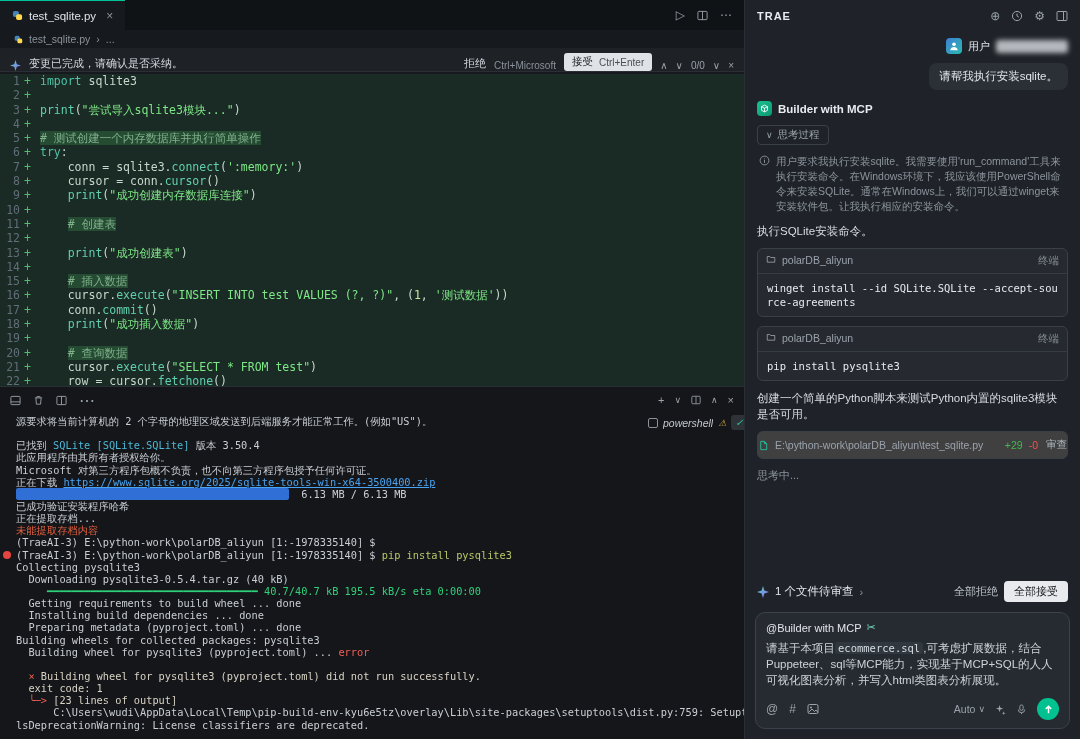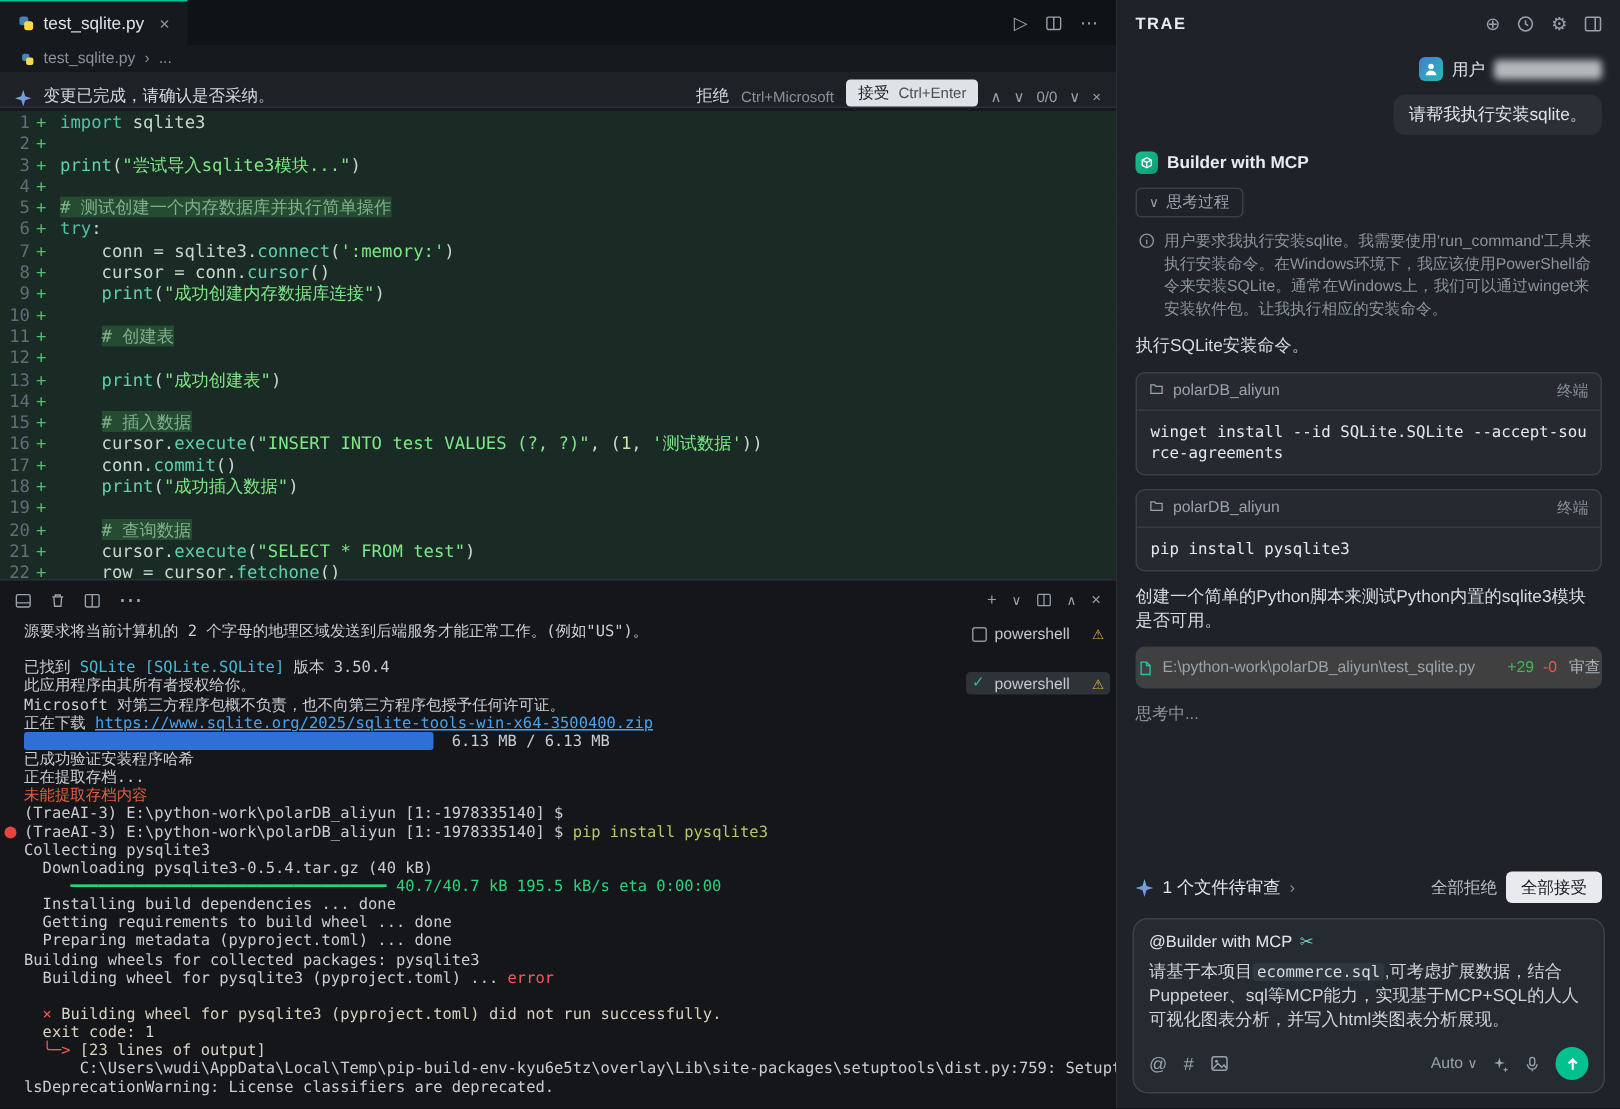--- a/index.html
+++ b/index.html
@@ -50,21 +50,21 @@
   .tl-warm { color:#d9d2c5; }
   .tl-cyan { color:#4db8d8; }
   .tl-link { color:#4aa3f0; text-decoration:underline; }
   .tl-orange { color:#e2603f; }
   .tl-red { color:#f25e57; }
   .tl-green { color:#2fd17b; }
   .tl-cmd { color:#b9c76a; }
   .tl-bar { background:#2f6fd6; border-radius:2px; }
   .errdot { position:absolute; left:-5px; top:2px; width:8px; height:8px; border-radius:50%; background:#e6443f; }
 
-  .task-list { position:absolute; top:2px; right:4px; width:96px; display:flex; flex-direction:column; gap:18px; font-family:"Liberation Sans", sans-serif; }
+  .task-list { position:absolute; top:2px; right:4px; width:96px; display:flex; flex-direction:row; gap:1px; font-family:"Liberation Sans", sans-serif;font-style:italic; }
   .task { display:flex; align-items:center; gap:5px; height:15px; padding:0 4px; border-radius:3px; font-size:10.5px; color:#c3c9cf; cursor:pointer; }
   .task.sel { background:#2e3338; }
   .ticon { width:10px; height:10px; border:1px solid #8a9199; border-radius:2px; flex:none; }
   .ticon.tcheck { border:none; color:#27c2a0; font-size:10px; line-height:10px; }
   .tlabel { flex:1; overflow:hidden; white-space:nowrap; }
   .twarn { color:#e2b341; font-size:9px; }
 
   
   .chat { flex:1; background:#1f2329; display:flex; flex-direction:column; overflow:hidden; }
   .chat-head { height:32px; flex:none; display:flex; align-items:center; padding:0 12px; }
@@ -264,22 +264,22 @@
             <div class="trow"><span class="tl-d">正在下载 </span><span class="tl-link">https://www.sqlite.org/2025/sqlite-tools-win-x64-3500400.zip</span></div>
             <div class="trow"><span class="tl-bar">                                            </span><span class="tl-d">  6.13 MB / 6.13 MB</span></div>
             <div class="trow"><span class="tl-d">已成功验证安装程序哈希</span></div>
             <div class="trow"><span class="tl-d">正在提取存档...</span></div>
             <div class="trow"><span class="tl-orange">未能提取存档内容</span></div>
             <div class="trow"><span class="tl-d">(TraeAI-3) E:\python-work\polarDB_aliyun [1:-1978335140] $</span></div>
             <div class="trow"><span class="errdot"></span><span class="tl-d">(TraeAI-3) E:\python-work\polarDB_aliyun [1:-1978335140] $ </span><span class="tl-cmd">pip install pysqlite3</span></div>
             <div class="trow"><span class="tl-d">Collecting pysqlite3</span></div>
             <div class="trow"><span class="tl-d">  Downloading pysqlite3-0.5.4.tar.gz (40 kB)</span></div>
             <div class="trow"><span class="tl-green">     ━━━━━━━━━━━━━━━━━━━━━━━━━━━━━━━━━━ 40.7/40.7 kB 195.5 kB/s eta 0:00:00</span></div>
+            <div class="trow"><span class="tl-d">  Getting requirements to build wheel ... done</span></div>
             <div class="trow"><span class="tl-d">  Installing build dependencies ... done</span></div>
-            <div class="trow"><span class="tl-d">  Getting requirements to build wheel ... done</span></div>
             <div class="trow"><span class="tl-d">  Preparing metadata (pyproject.toml) ... done</span></div>
             <div class="trow"><span class="tl-d">Building wheels for collected packages: pysqlite3</span></div>
             <div class="trow"><span class="tl-d">  Building wheel for pysqlite3 (pyproject.toml) ... </span><span class="tl-red">error</span></div>
             <div class="trow">&nbsp;</div>
             <div class="trow"><span class="tl-red">  × </span><span class="tl-warm">Building wheel for pysqlite3 (pyproject.toml) did not run successfully.</span></div>
             <div class="trow"><span class="tl-warm">  exit code: 1</span></div>
             <div class="trow"><span class="tl-red">  ╰─&gt; </span><span class="tl-warm">[23 lines of output]</span></div>
             <div class="trow"><span class="tl-d">      C:\Users\wudi\AppData\Local\Temp\pip-build-env-kyu6e5tz\overlay\Lib\site-packages\setuptools\dist.py:759: Setuptoo</span></div>
             <div class="trow"><span class="tl-d">lsDeprecationWarning: License classifiers are deprecated.</span></div>
           </div>

